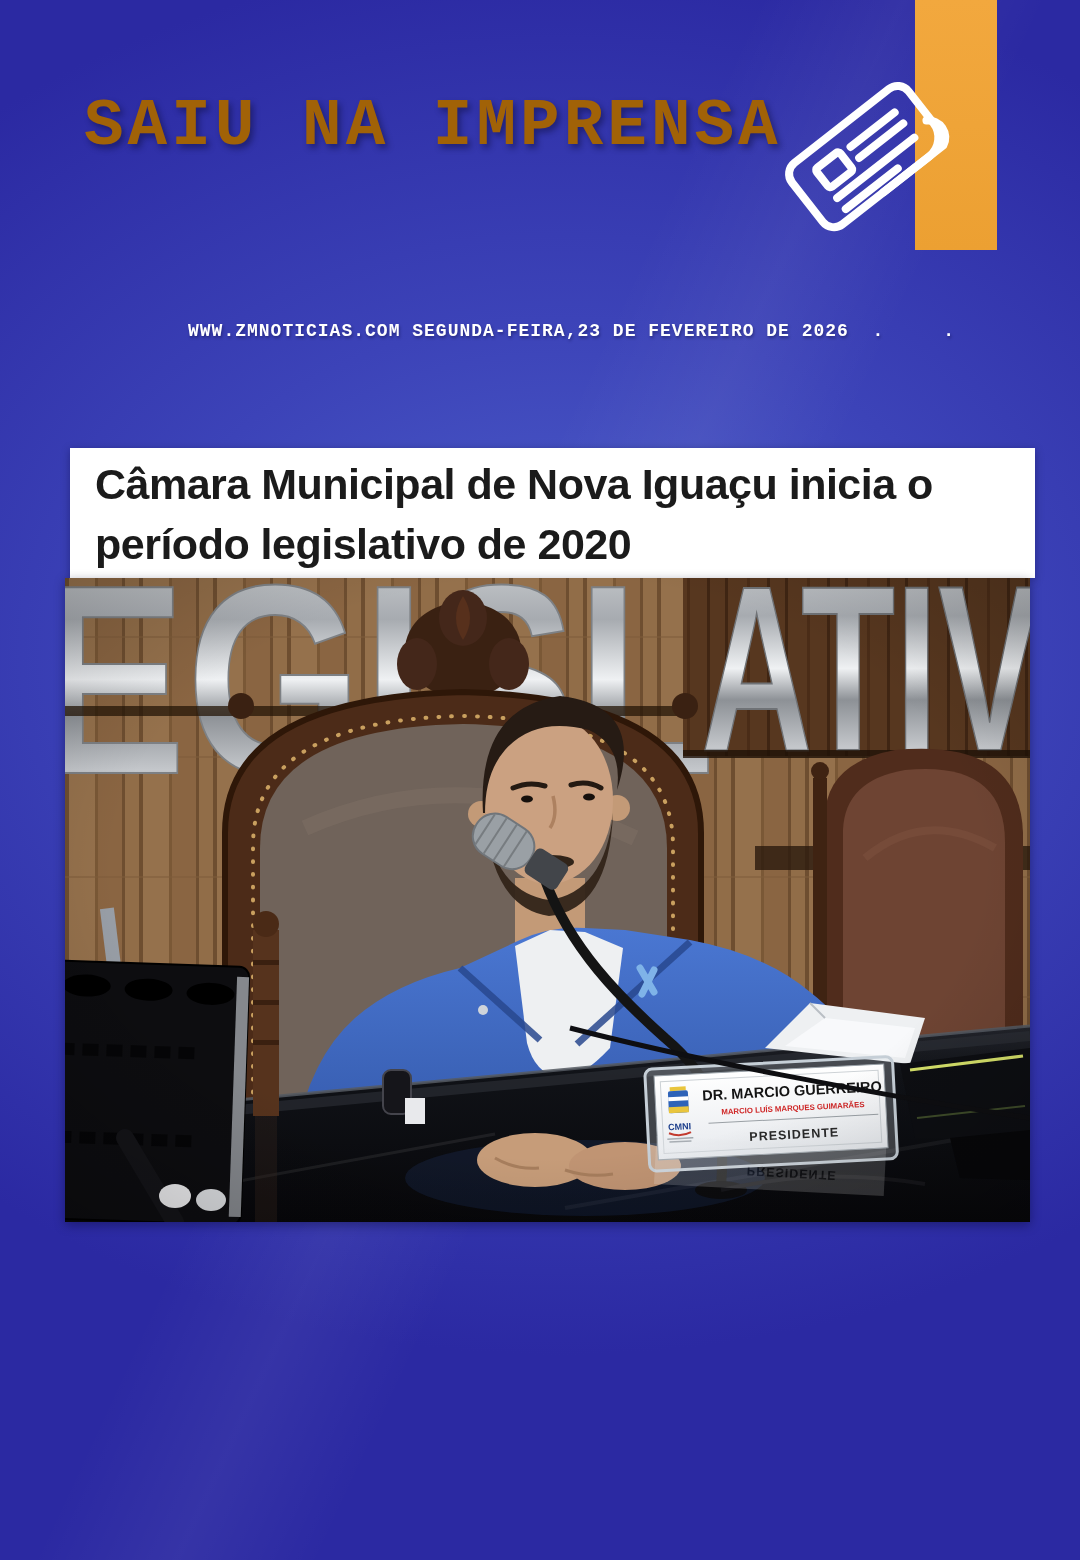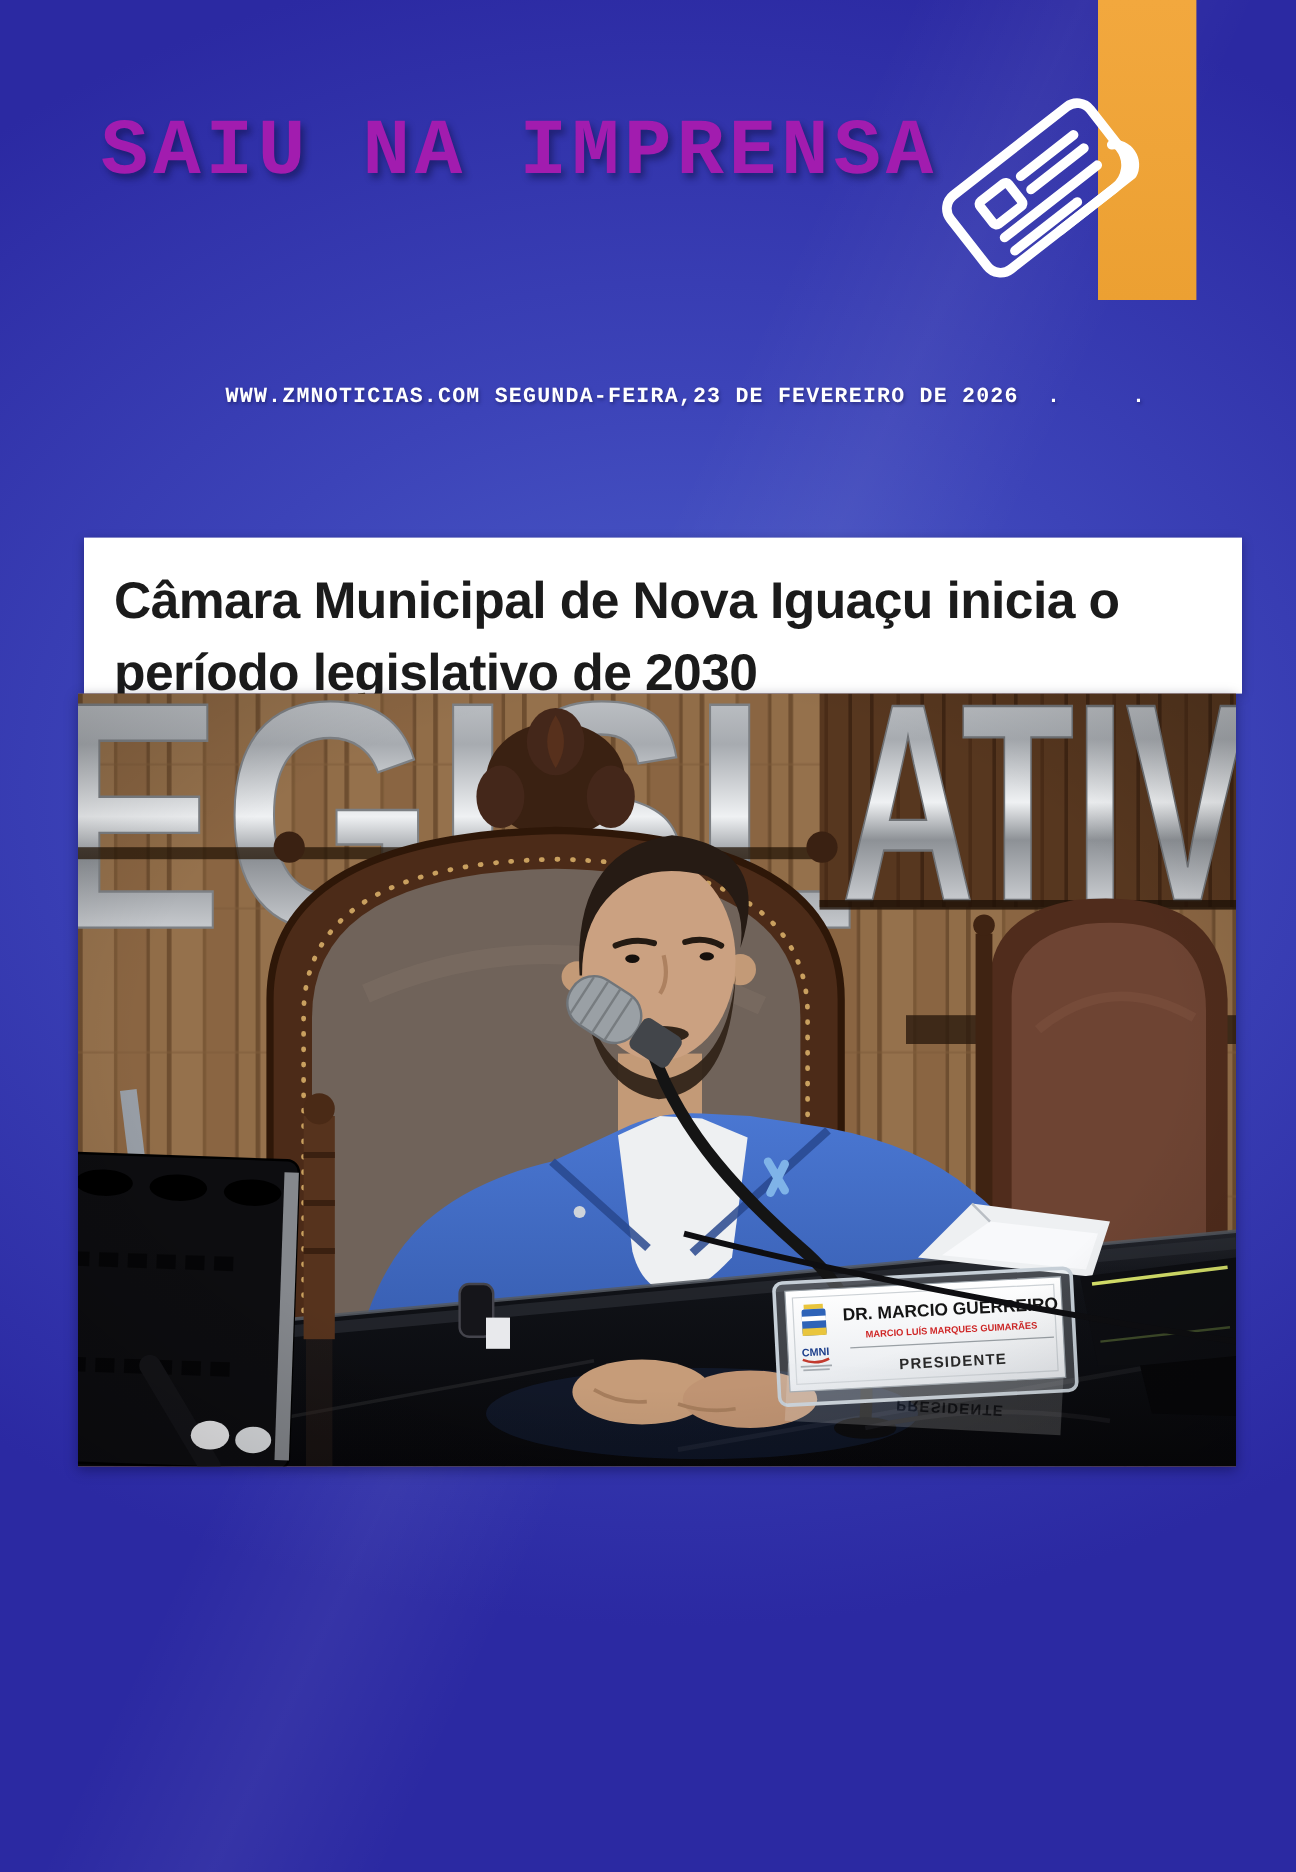--- a/index.html
+++ b/index.html
@@ -14,34 +14,34 @@
     background:linear-gradient(115deg, rgba(255,255,255,0) 42%, rgba(255,255,255,.05) 50%, rgba(255,255,255,0) 58%);
   }
   .accent-bar{
     position:absolute;left:915px;top:0;width:82px;height:250px;
     background:linear-gradient(180deg,#f2a83e 0%,#eca032 100%);
   }
   .news-icon{position:absolute;left:770px;top:60px;width:212px;height:212px;}
   .main-title{
     position:absolute;left:84px;top:92px;
     font-family:"Liberation Mono",monospace;font-weight:700;
-    font-size:66px;line-height:70px;letter-spacing:4px;color:#a21caf;
+    font-size:66px;line-height:70px;letter-spacing:4px;color:#a16207;
     text-shadow:3px 4px 6px rgba(8,8,48,.45);white-space:pre;
   }
   .dateline{
     position:absolute;left:188px;top:274px;
     font-family:"Liberation Mono",monospace;font-weight:700;
     font-size:18px;letter-spacing:1px;color:#ffffff;white-space:pre;
     text-shadow:1px 2px 3px rgba(8,8,48,.4);
     margin-top:47px;
   }
   .headline-card{
     position:absolute;left:70px;top:448px;width:965px;height:130px;
     background:#ffffff;box-shadow:0 2px 8px rgba(5,5,40,.35);
-    box-sizing:border-box;padding:23px 0 0 25px;
+    box-sizing:border-box;padding:6px 0 0 25px;
   }
   .headline-card .hl{
     font-family:"Liberation Sans",sans-serif;font-weight:700;
     font-size:43px;line-height:60px;color:#1b1b1b;letter-spacing:-0.5px;
     white-space:pre;
   }
   .article-photo{
     position:absolute;left:65px;top:578px;width:965px;height:644px;
     overflow:hidden;background:#8d6845;box-shadow:0 3px 10px rgba(5,5,40,.4);
   }
@@ -66,21 +66,21 @@
     <line x1="52" y1="120" x2="118" y2="120"></line>
   </g>
 </svg>
 
 <div class="main-title">SAIU NA IMPRENSA</div>
 
 <div class="dateline">WWW.ZMNOTICIAS.COM SEGUNDA-FEIRA,23 DE FEVEREIRO DE 2026  .     .</div>
 
 <div class="headline-card">
   <div class="hl">Câmara Municipal de Nova Iguaçu inicia o</div>
-  <div class="hl">período legislativo de 2030</div>
+  <div class="hl">período legislativo de 2020</div>
 </div>
 
 <div class="article-photo">
 <svg width="965" height="644" viewBox="0 0 965 644">
   <defs>
     <pattern id="wood" width="74" height="120" patternUnits="userSpaceOnUse">
       <rect width="74" height="120" fill="#8d6845"></rect>
       <rect width="4" height="120" fill="#6e4e30"></rect>
       <rect x="4" width="26" height="120" fill="#95714c"></rect>
       <rect x="30" width="3" height="120" fill="#7a5836"></rect>

